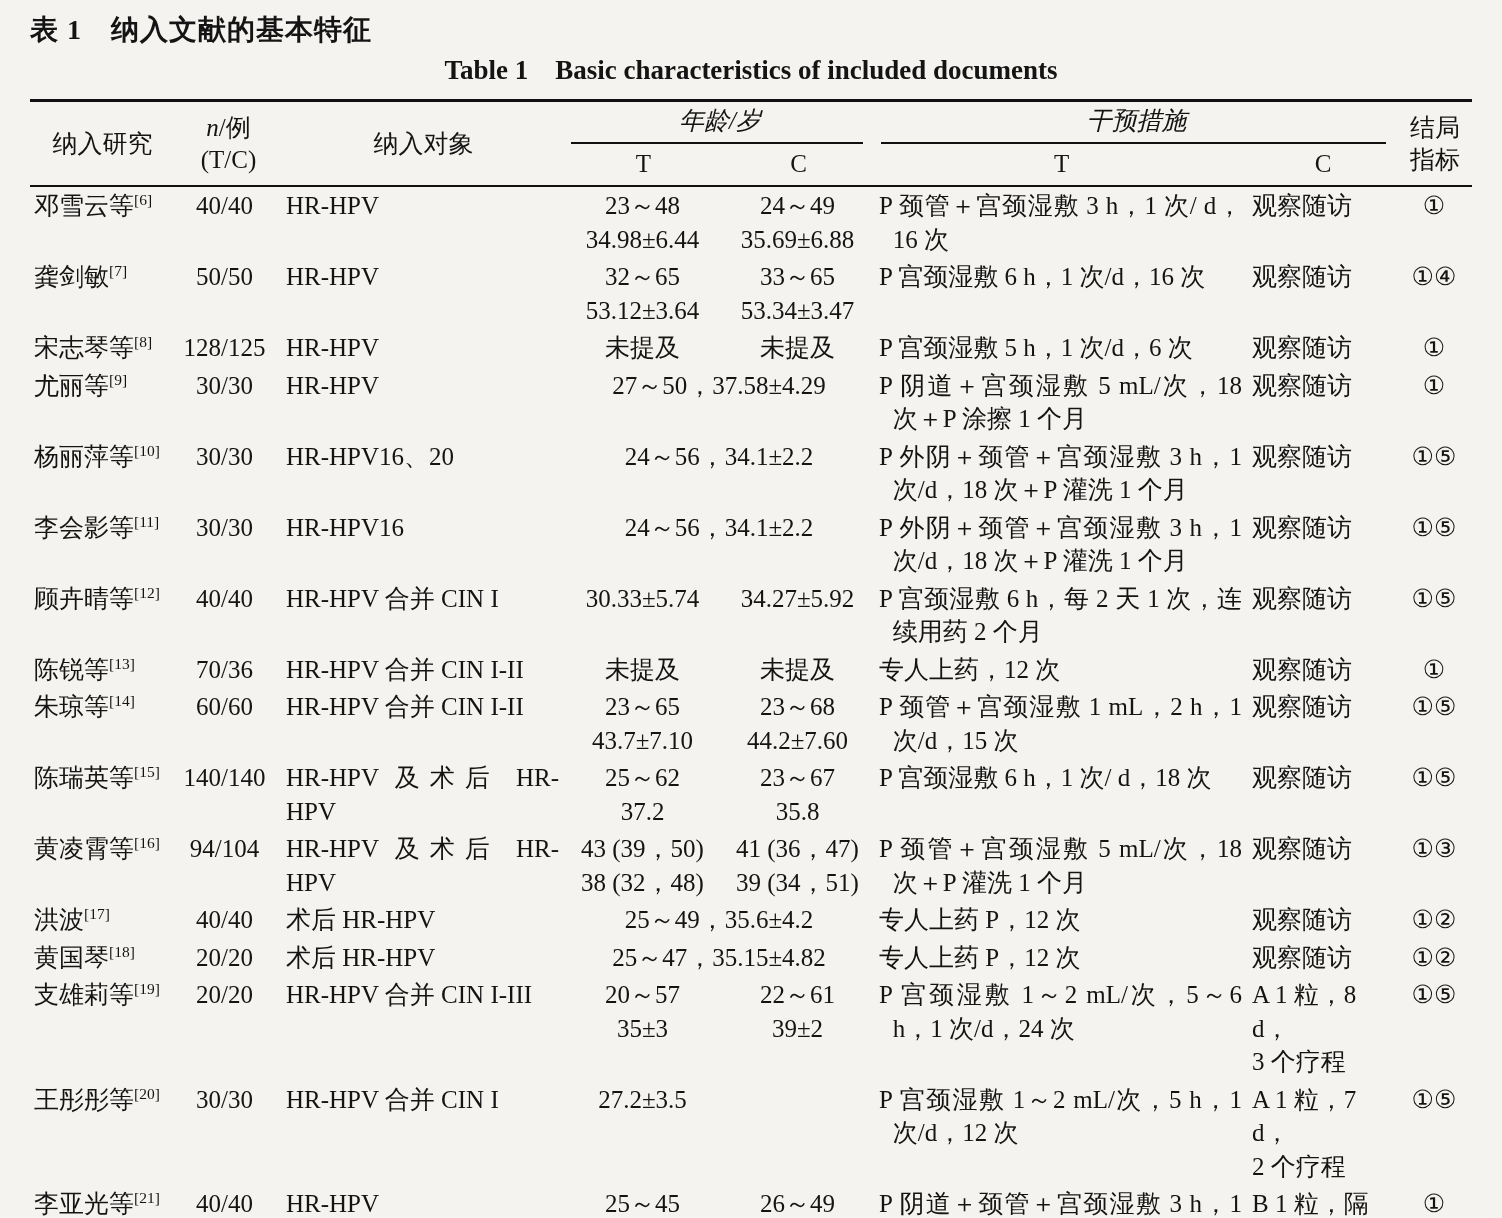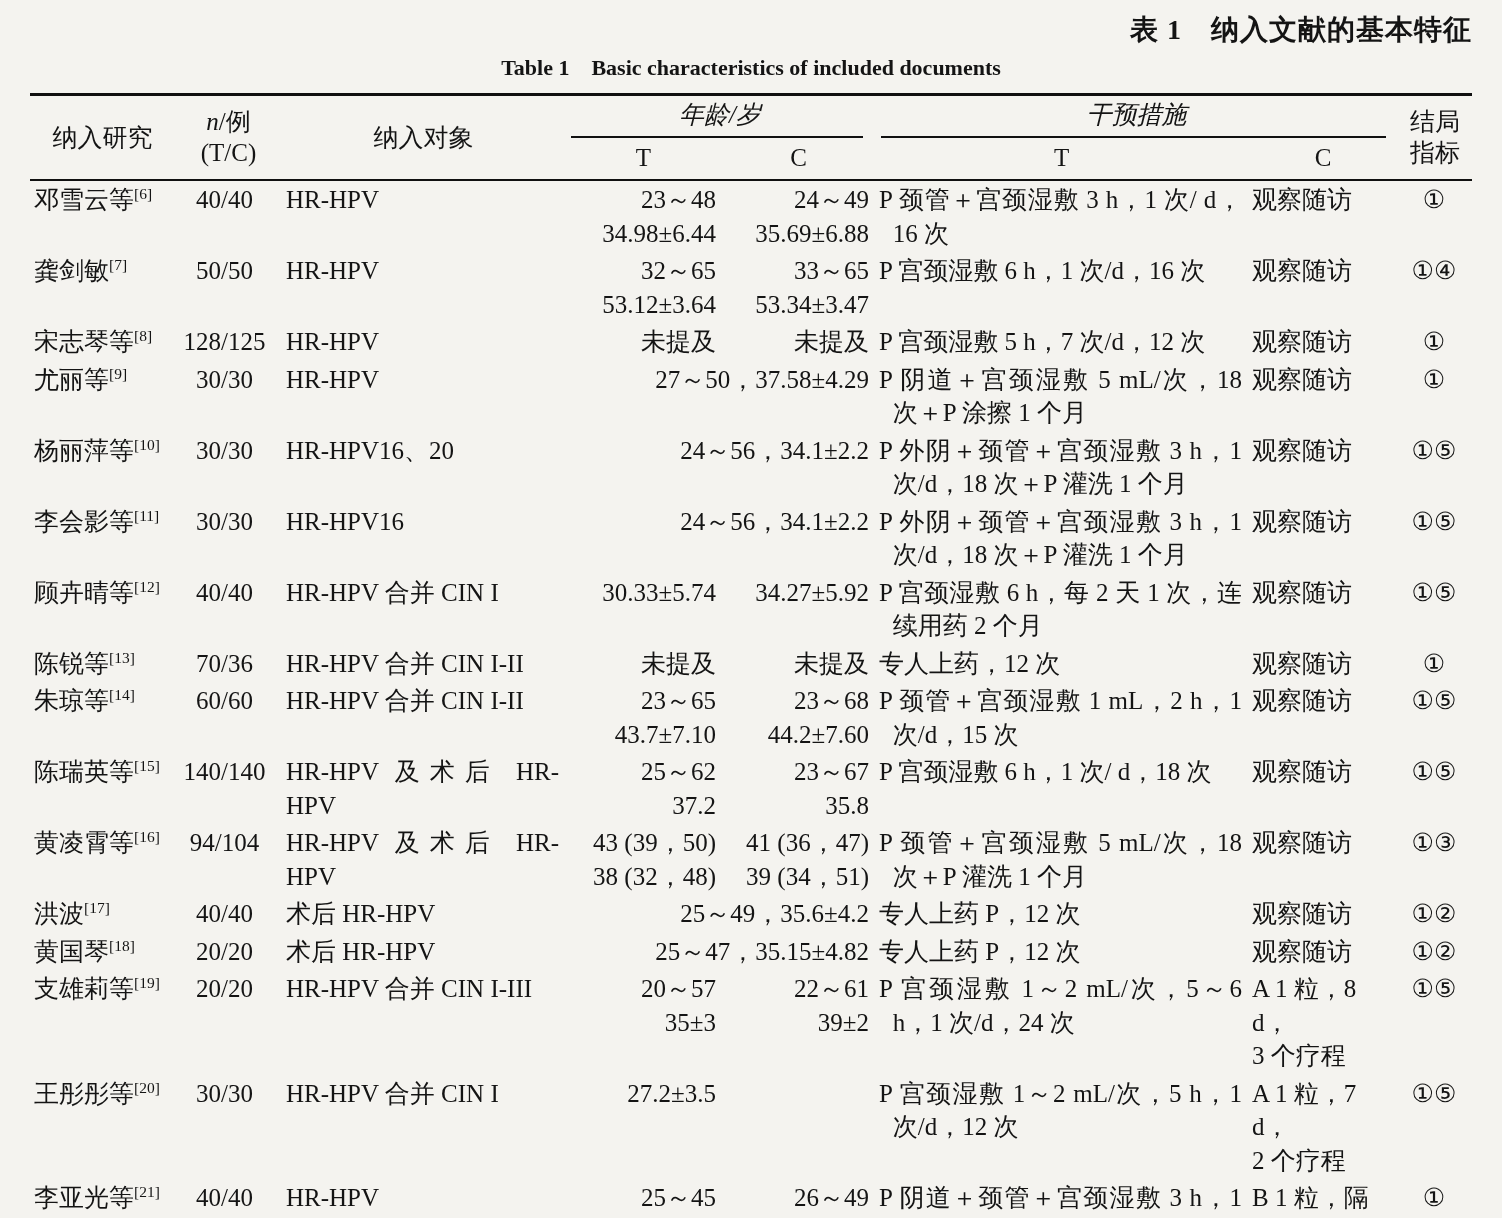--- a/index.html
+++ b/index.html
@@ -3,25 +3,25 @@
 <meta charset="utf-8">
 <style>
   html,body { margin:0; padding:0; }
   body {
     width:1502px; height:1218px; overflow:hidden;
     background:#f4f3ef; color:#141414;
     font-family:"Liberation Serif","DejaVu Serif",serif;
   }
   .page { padding:12px 30px 0 30px; }
   .title-zh {
-    text-align:right; font-weight:bold; font-size:28px; line-height:1.25;
+    text-align:left; font-weight:bold; font-size:28px; line-height:1.25;
     letter-spacing:1px;
   }
   .title-en {
-    text-align:center; font-weight:bold; font-size:22px; line-height:1.25;
+    text-align:center; font-weight:bold; font-size:27px; line-height:1.25;
     margin-top:7px;
   }
   table {
     margin-top:11px;
     border-collapse:collapse; table-layout:fixed; width:1442px;
     font-size:25px; line-height:1.34;
     border-top:3.5px solid #101010;
     border-bottom:3.5px solid #101010;
   }
   thead { border-bottom:2.5px solid #101010; }
@@ -32,21 +32,21 @@
   th.spanner { position:relative; padding-bottom:8px;font-style:italic; }
   th.spanner::after {
     content:""; position:absolute; left:6px; right:12px; bottom:0;
     border-bottom:2.5px solid #101010;
   }
   tr.subhead th { padding:4px 4px 6px 4px; }
   td { vertical-align:top; padding:2px 6px 2px 4px; }
   .c-study { text-align:left; }
   .c-n { text-align:center; padding-left:0; padding-right:8px; }
   .c-subj { text-align:justify; }
-  .c-age { text-align:right; white-space:pre-line;margin-top:48px; }
+  .c-age { text-align:center; white-space:pre-line;margin-top:48px; }
   .c-int-t { text-align:justify; padding-left:calc(4px + 0.55em); text-indent:-0.55em; }
   .c-int-c { text-align:left; white-space:pre-line; }
   .c-outcome { text-align:center; }
   sup { font-size:0.62em; line-height:0; }
   .hl { display:block; text-align:center; }
   .pre { white-space:pre-line; }
   i { font-style:italic; }
 </style>
 </head>
 <body>
@@ -110,21 +110,21 @@
           <td class="c-int-t">P 宫颈湿敷 6 h，1 次/d，16 次</td>
           <td class="c-int-c">观察随访</td>
           <td class="c-outcome">①④</td>
         </tr>
         <tr>
           <td class="c-study"><span>宋志琴等</span><sup>[8]</sup></td>
           <td class="c-n">128/125</td>
           <td class="c-subj">HR-HPV</td>
           <td class="c-age">未提及</td>
           <td class="c-age">未提及</td>
-          <td class="c-int-t">P 宫颈湿敷 5 h，7 次/d，12 次</td>
+          <td class="c-int-t">P 宫颈湿敷 5 h，1 次/d，6 次</td>
           <td class="c-int-c">观察随访</td>
           <td class="c-outcome">①</td>
         </tr>
         <tr>
           <td class="c-study"><span>尤丽等</span><sup>[9]</sup></td>
           <td class="c-n">30/30</td>
           <td class="c-subj">HR-HPV</td>
           <td class="c-age" colspan="2">27～50，37.58±4.29</td>
           <td class="c-int-t">P 阴道＋宫颈湿敷 5 mL/次，18 次＋P 涂擦 1 个月</td>
           <td class="c-int-c">观察随访</td>

